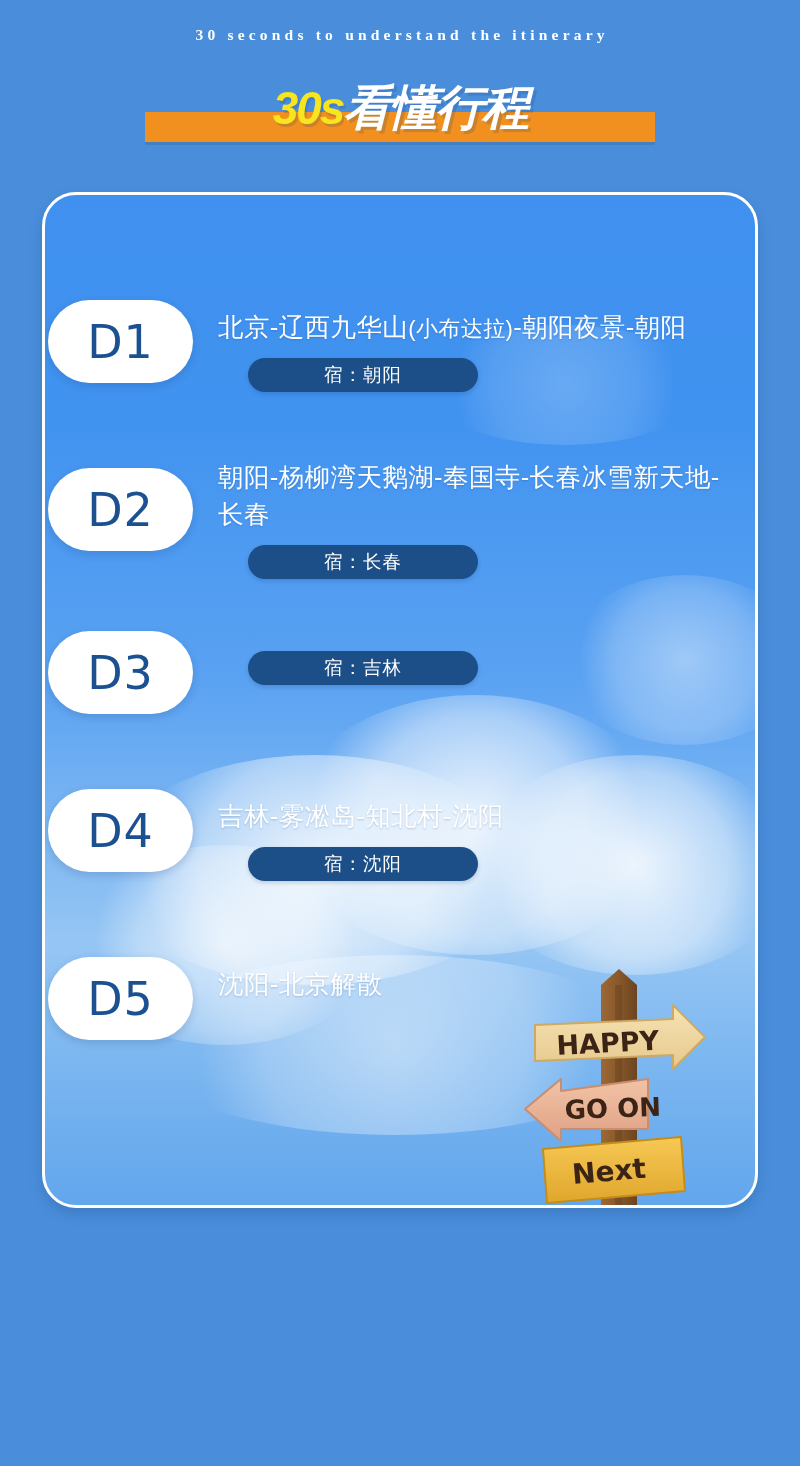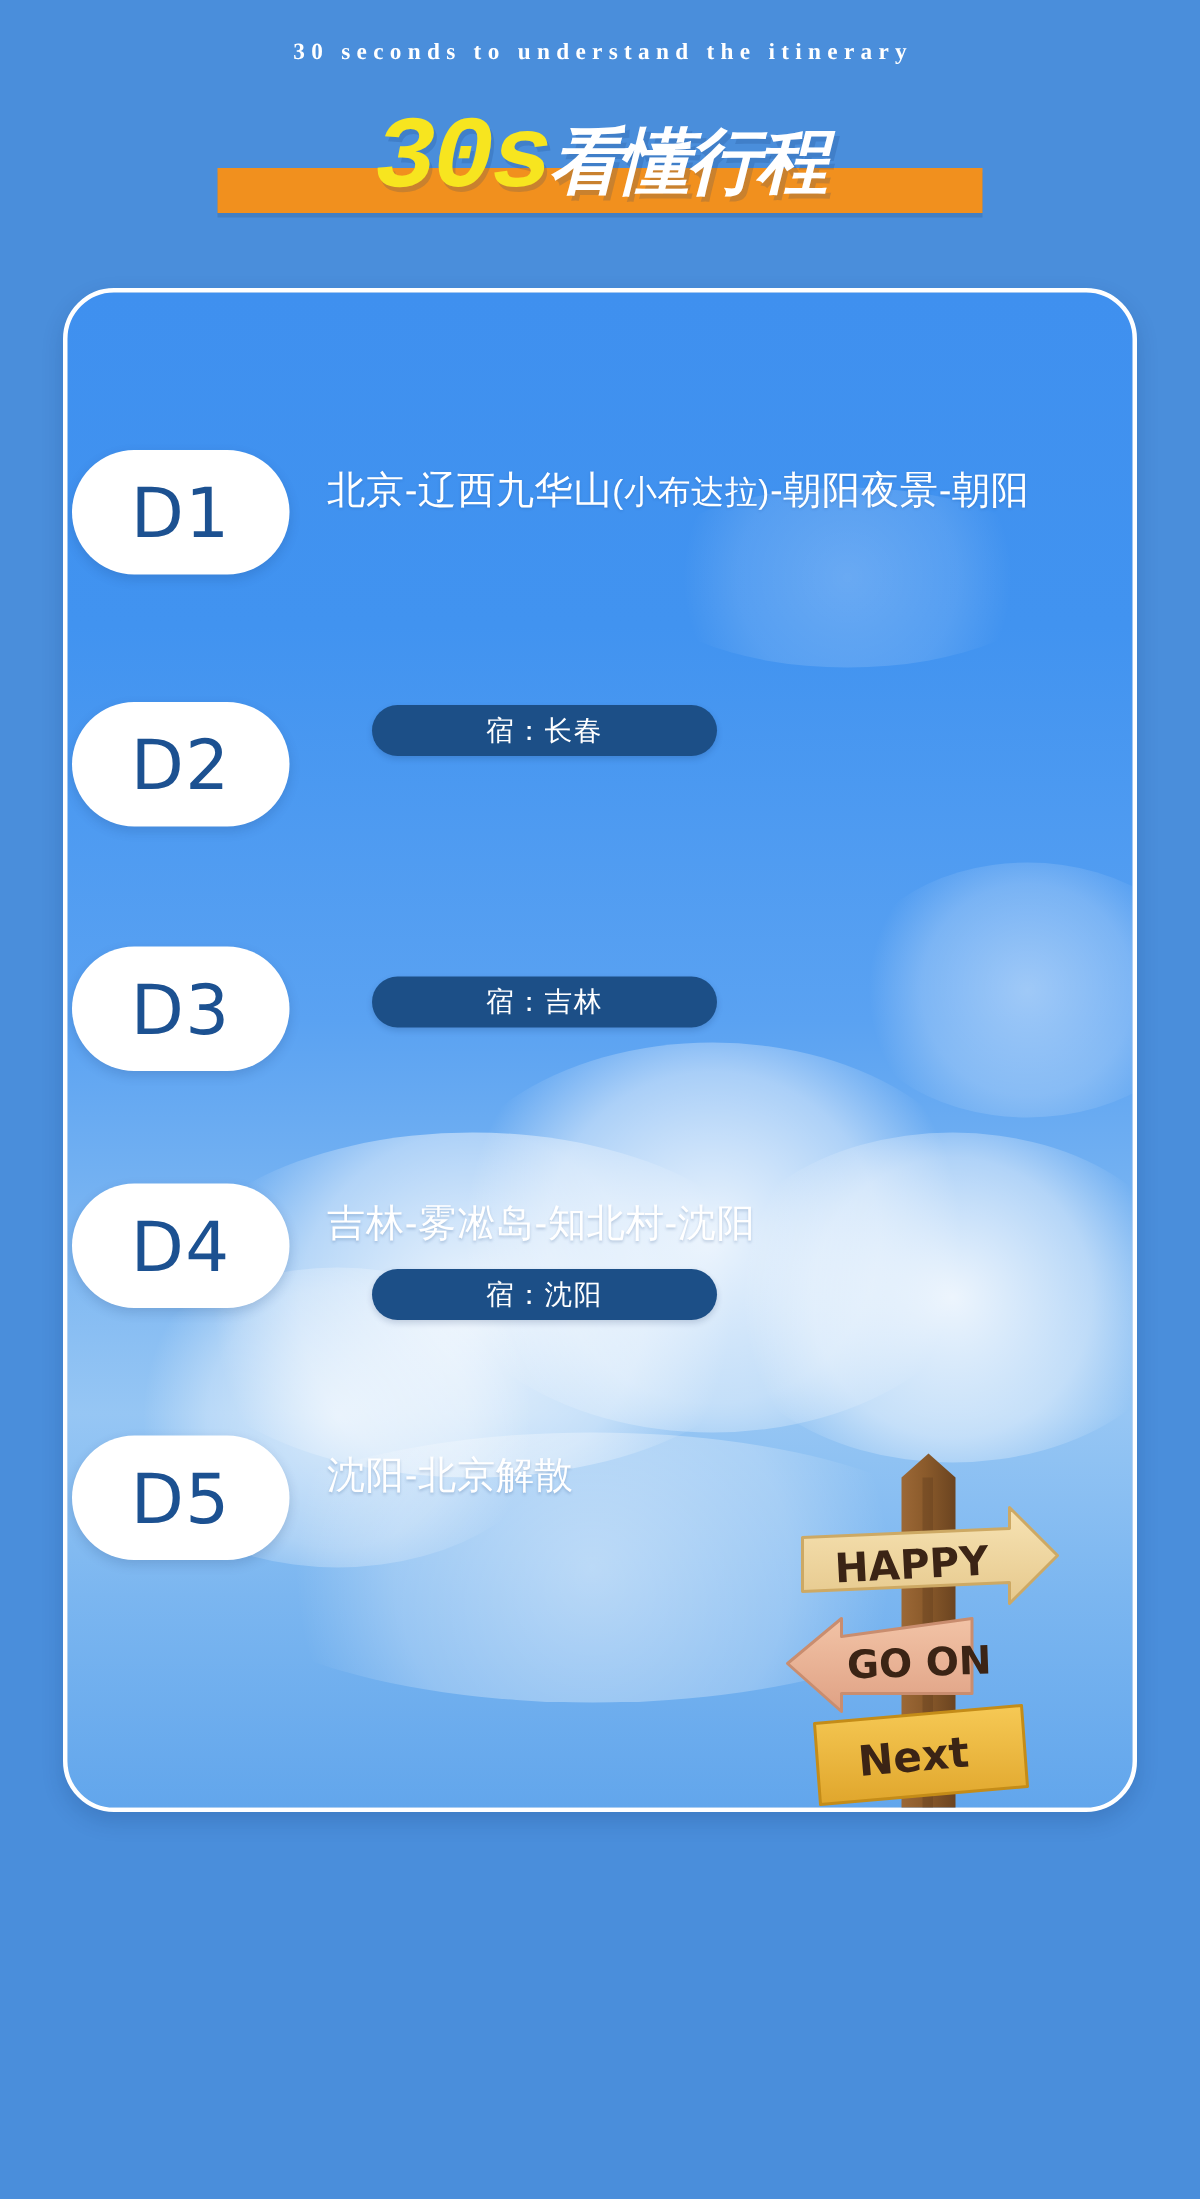--- a/index.html
+++ b/index.html
@@ -60,22 +60,22 @@
     text-align: center;
     line-height: 84px;
     white-space: nowrap;
     font-size: 70px;
     font-weight: bold;
     font-style: italic;
     letter-spacing: -1px;
   }
   .title-30s {
     color: #f7e51f;
-    font-family: Liberation Mono, monospace;
-    font-size: 68px;
+    font-family: Liberation Sans, sans-serif;
+    font-size: 46px;
     letter-spacing: -2px;
     text-shadow: 2px 3px 0 rgba(20,60,120,0.18);
   }
   .title-cn {
     color: #ffffff;
     font-size: 48px;
     letter-spacing: -2px;
     text-shadow: 3px 3px 0 rgba(20,60,120,0.18);
     text-align: right;
   }
@@ -259,28 +259,30 @@
   </div>
 
   <div class="rows">
 
     <div class="row" style="top:105px">
       <div class="day-pill" style="top:0px">
         <span>D1</span>
       </div>
       <div class="row-body" style="top:9px">
         <div class="route"><span>北京-辽西九华山</span><span class="paren">(小布达拉)</span><span>-朝阳夜景-朝阳</span></div>
+        <div class="stay">宿：朝阳</div>
       </div>
     </div>
 
     <div class="row" style="top:273px">
       <div class="day-pill" style="top:0px">
         <span>D2</span>
       </div>
       <div class="row-body" style="top:-9px">
+        <div class="route"><span>朝阳-杨柳湾天鹅湖-奉国寺-长春冰雪新天地-长春</span><span class="paren"></span><span></span></div>
         <div class="stay">宿：长春</div>
       </div>
     </div>
 
     <div class="row" style="top:436px">
       <div class="day-pill" style="top:0px">
         <span>D3</span>
       </div>
       <div class="row-body" style="top:9px">
         <div class="stay">宿：吉林</div>

